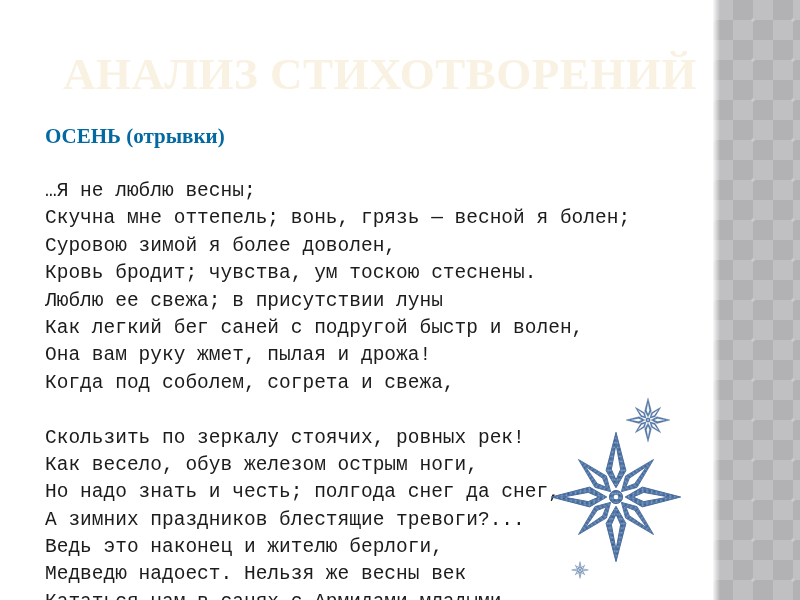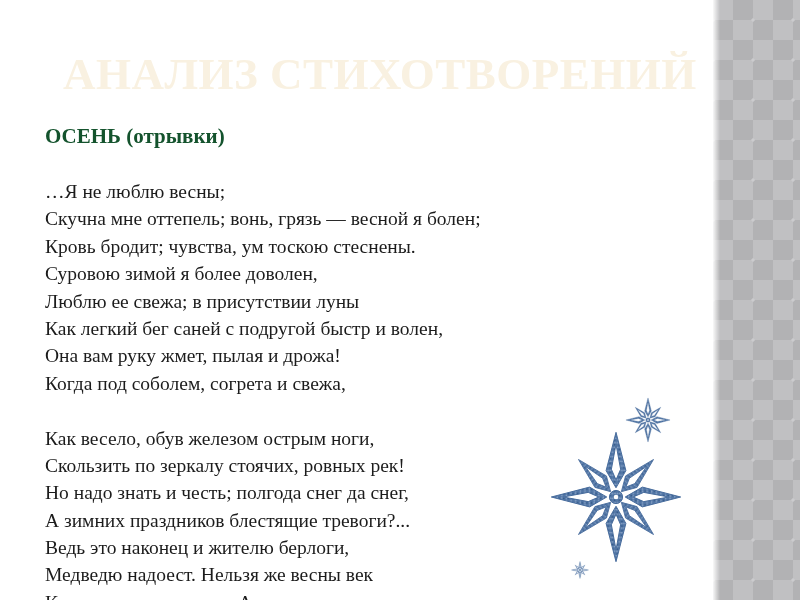--- a/index.html
+++ b/index.html
@@ -29,36 +29,37 @@
     color: #f9f1e1;
     white-space: nowrap;
     line-height: 1;
   }
   .poem-heading {
     position: absolute;
     left: 45px;
     top: 126px;
     font-size: 21px;
     font-weight: bold;
-    color: #14532d;
+    color: #0369a1;
     white-space: nowrap;
     line-height: 1;
   }
   .poem {
     position: absolute;
     left: 45px;
     top: 178px;
     width: 650px;
     font-size: 19.5px;
     line-height: 27.4px;
     color: #1c1c1c;
   }
   .poem-line {
     height: 27.4px;
     white-space: nowrap;
+    font-family: Liberation Mono, monospace;
   }
   .decor {
     position: absolute;
     left: 540px;
     top: 390px;
   }
   .sidebar {
     position: absolute;
     top: 0;
     right: 0;
@@ -87,29 +88,29 @@
 
 <div class="slide">
 
   <div class="slide-title">АНАЛИЗ СТИХОТВОРЕНИЙ</div>
 
   <div class="poem-heading">ОСЕНЬ (отрывки)</div>
 
   <div class="poem">
     <div class="poem-line">…Я не люблю весны;</div>
     <div class="poem-line">Скучна мне оттепель; вонь, грязь — весной я болен;</div>
+    <div class="poem-line">Суровою зимой я более доволен,</div>
     <div class="poem-line">Кровь бродит; чувства, ум тоскою стеснены.</div>
-    <div class="poem-line">Суровою зимой я более доволен,</div>
     <div class="poem-line">Люблю ее свежа; в присутствии луны</div>
     <div class="poem-line">Как легкий бег саней с подругой быстр и волен,</div>
     <div class="poem-line">Она вам руку жмет, пылая и дрожа!</div>
     <div class="poem-line">Когда под соболем, согрета и свежа,</div>
     <div class="poem-line"></div>
+    <div class="poem-line">Скользить по зеркалу стоячих, ровных рек!</div>
     <div class="poem-line">Как весело, обув железом острым ноги,</div>
-    <div class="poem-line">Скользить по зеркалу стоячих, ровных рек!</div>
     <div class="poem-line">Но надо знать и честь; полгода снег да снег,</div>
     <div class="poem-line">А зимних праздников блестящие тревоги?...</div>
     <div class="poem-line">Ведь это наконец и жителю берлоги,</div>
     <div class="poem-line">Медведю надоест. Нельзя же весны век</div>
     <div class="poem-line">Кататься нам в санях с Армидами младыми,</div>
   </div>
 
   <svg class="decor" width="170" height="210" viewBox="0 0 170 210">
     <defs>
       <pattern id="sparkle" width="7" height="7" patternUnits="userSpaceOnUse">

